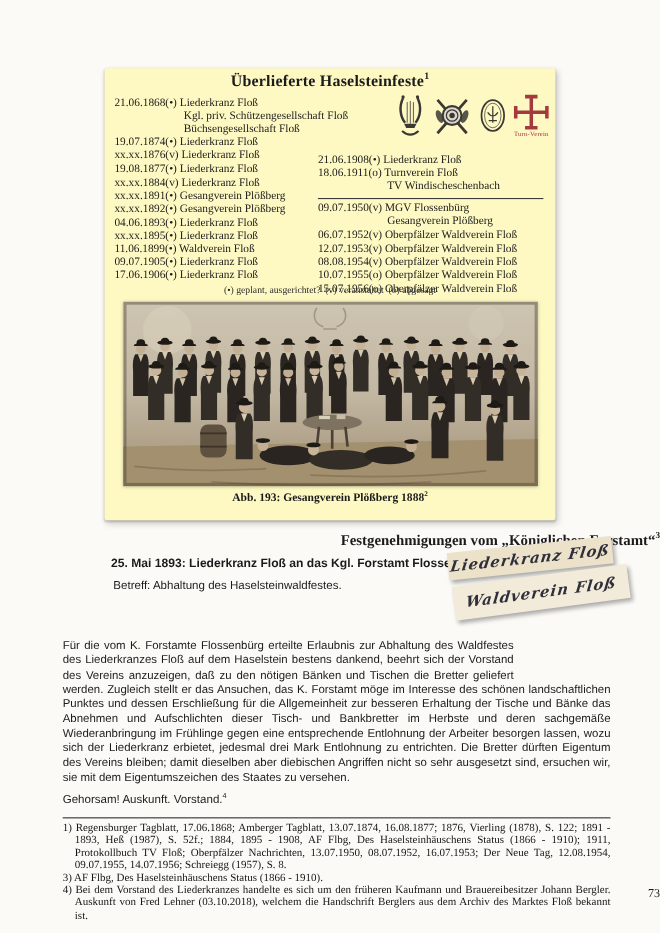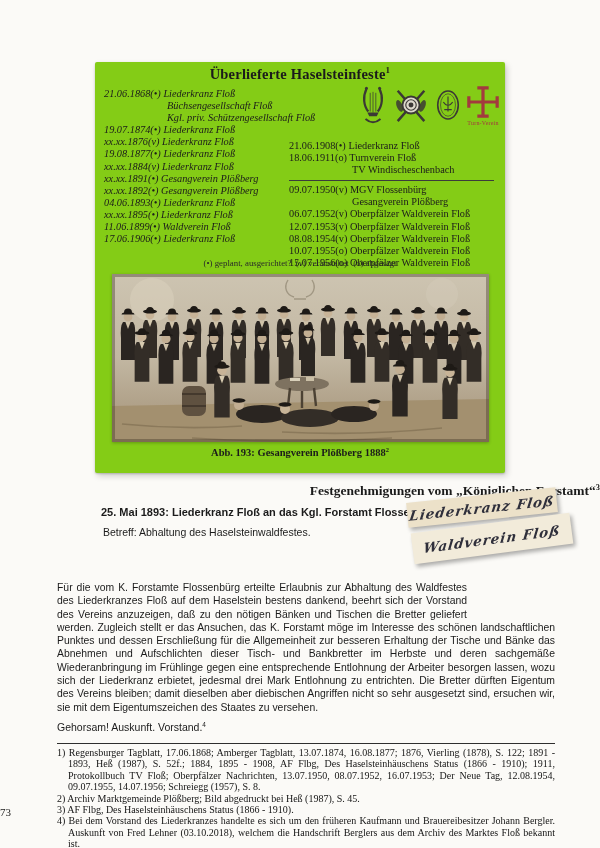--- a/index.html
+++ b/index.html
@@ -6,29 +6,29 @@
   body{
     width:600px;height:848px;position:relative;overflow:hidden;
     background:#fbfaf7;color:#1b1b1b;
     font-family:"Liberation Serif", serif;
   }
   sup{font-size:.62em;line-height:0;}
 
   
   .panel{
     position:absolute;left:95px;top:62px;width:410px;height:411px;
-    background:#84cc16;border-radius:2px;
+    background:#fef9c3;border-radius:2px;
     box-shadow:0 1px 2px rgba(0,0,0,.18), 2px 3px 6px rgba(0,0,0,.18);
   }
   .fest-title{
     position:absolute;top:4px;left:0;width:100%;text-align:center;
     font-weight:bold;font-size:14.5px;letter-spacing:.2px;
   }
   .cols{position:absolute;top:26px;left:0;right:0;height:176px;}
-  .col-left{position:absolute;left:9px;top:0;width:188px;font-style:italic;}
+  .col-left{position:absolute;left:9px;top:0;width:188px;}
   .col-right{position:absolute;left:194px;top:52px;width:214px;}
   .fe-line,.fe-cont{font-size:10.3px;line-height:12.1px;white-space:nowrap;}
   .fe-cont{padding-left:63px;}
   .col-divider{border-top:1px solid #3c3c3c;width:205px;margin:4px 0 3px 0;}
   .legend{
     position:absolute;top:196px;left:0;width:100%;text-align:center;
     font-size:8.8px;color:#2a2a2a;white-space:pre;
   }
   .emblems{position:absolute;top:20px;right:5px;display:flex;gap:4px;align-items:flex-start;}
   .emblem{display:flex;flex-direction:column;align-items:center;}
@@ -62,21 +62,21 @@
     margin:0;font-family:"Liberation Sans", sans-serif;
     font-size:10.4px;line-height:13.3px;text-align:justify;
   }
   .hand-spacer{float:right;width:88px;height:28px;}
   .closing{
     margin-top:7px;font-family:"Liberation Sans", sans-serif;font-size:10.5px;
   }
   .fn-rule{margin-top:10px;border-top:1px solid #2e2e2e;width:498px;height:0;}
   .footnotes{margin-top:3px;font-size:10px;line-height:11.4px;text-align:justify;color:#151515;}
   .footnote{padding-left:11px;text-indent:-11px;}
-  .page-number{position:absolute;top:806px;left:0;width:100%;text-align:left;font-size:11px;}
+  .page-number{position:absolute;top:806px;left:0;width:100%;text-align:right;font-size:11px;}
 
   
   .hand-strip{
     position:absolute;display:flex;align-items:center;justify-content:center;
     box-shadow:2px 3px 4px rgba(0,0,0,.32);
   }
   .hand-strip1{left:407px;top:495px;width:150px;height:25px;background:#ece1c9;transform:rotate(-6deg);}
   .hand-strip2{left:412px;top:523px;width:160px;height:31px;background:#f2ebda;transform:rotate(-7.5deg);}
   .hand-text{
     font-family:"DejaVu Serif", serif;font-style:italic;font-weight:bold;
@@ -129,22 +129,22 @@
         </g>
       </svg>
       <span class="turner-label">Turn-Verein</span>
     </span>
   </div>
 
   <div class="cols">
     <div class="col-left" id="col-left">
         <div>
           <div class="fe-line"><span>21.06.1868(•) </span><span>Liederkranz Floß</span></div>
+          <div class="fe-cont">Kgl. priv. Schützengesellschaft Floß</div>
           <div class="fe-cont">Büchsengesellschaft Floß</div>
-          <div class="fe-cont">Kgl. priv. Schützengesellschaft Floß</div>
         </div>
         <div>
           <div class="fe-line"><span>19.07.1874(•) </span><span>Liederkranz Floß</span></div>
         </div>
         <div>
           <div class="fe-line"><span>xx.xx.1876(v) </span><span>Liederkranz Floß</span></div>
         </div>
         <div>
           <div class="fe-line"><span>19.08.1877(•) </span><span>Liederkranz Floß</span></div>
         </div>
@@ -158,20 +158,23 @@
           <div class="fe-line"><span>xx.xx.1892(•) </span><span>Gesangverein Plößberg</span></div>
         </div>
         <div>
           <div class="fe-line"><span>04.06.1893(•) </span><span>Liederkranz Floß</span></div>
         </div>
         <div>
           <div class="fe-line"><span>xx.xx.1895(•) </span><span>Liederkranz Floß</span></div>
         </div>
         <div>
           <div class="fe-line"><span>11.06.1899(•) </span><span>Waldverein Floß</span></div>
+        </div>
+        <div>
+          <div class="fe-line"><span>09.07.1905(•) </span><span>Liederkranz Floß</span></div>
         </div>
         <div>
           <div class="fe-line"><span>17.06.1906(•) </span><span>Liederkranz Floß</span></div>
         </div>
       </div>
     <div class="col-right">
       <div id="col-right-top">
           <div>
             <div class="fe-line"><span>21.06.1908(•) </span><span>Liederkranz Floß</span></div>
           </div>
@@ -307,19 +310,18 @@
 <div class="hand-strip hand-strip2">
   <span class="hand-text">Waldverein Floß</span>
 </div>
 
 <div class="letter-block">
   <p class="body-text"><span class="hand-spacer"></span><span>Für die vom K. Forstamte Flossenbürg erteilte Erlaubnis zur Abhaltung des Waldfestes des Liederkranzes Floß auf dem Haselstein bestens dankend, beehrt sich der Vorstand des Vereins anzuzeigen, daß zu den nötigen Bänken und Tischen die Bretter geliefert werden. Zugleich stellt er das Ansuchen, das K. Forstamt möge im Interesse des schönen landschaftlichen Punktes und dessen Erschließung für die Allgemeinheit zur besseren Erhaltung der Tische und Bänke das Abnehmen und Aufschlichten dieser Tisch- und Bankbretter im Herbste und deren sachgemäße Wiederanbringung im Frühlinge gegen eine entsprechende Entlohnung der Arbeiter besorgen lassen, wozu sich der Liederkranz erbietet, jedesmal drei Mark Entlohnung zu entrichten. Die Bretter dürften Eigentum des Vereins bleiben; damit dieselben aber diebischen Angriffen nicht so sehr ausgesetzt sind, ersuchen wir, sie mit dem Eigentumszeichen des Staates zu versehen.</span></p>
   <div class="closing"><span>Gehorsam! Auskunft. Vorstand.</span><sup>4</sup></div>
   <div class="fn-rule"></div>
   <div class="footnotes" id="footnotes">
       <div class="footnote">1) Regensburger Tagblatt, 17.06.1868; Amberger Tagblatt, 13.07.1874, 16.08.1877; 1876, Vierling (1878), S. 122; 1891 - 1893, Heß (1987), S. 52f.; 1884, 1895 - 1908, AF Flbg, Des Haselsteinhäuschens Status (1866 - 1910); 1911, Protokollbuch TV Floß; Oberpfälzer Nachrichten, 13.07.1950, 08.07.1952, 16.07.1953; Der Neue Tag, 12.08.1954, 09.07.1955, 14.07.1956; Schreiegg (1957), S. 8.</div>
-      <div class="footnote">2) Archiv Marktgemeinde Plößberg; Bild abgedruckt bei Heß (1987), S. 45.</div>
       <div class="footnote">3) AF Flbg, Des Haselsteinhäuschens Status (1866 - 1910).</div>
       <div class="footnote">4) Bei dem Vorstand des Liederkranzes handelte es sich um den früheren Kaufmann und Brauereibesitzer Johann Bergler. Auskunft von Fred Lehner (03.10.2018), welchem die Handschrift Berglers aus dem Archiv des Marktes Floß bekannt ist.</div>
     </div>
 </div>
 
 <div class="page-number">73</div>
 
 </body></html>

